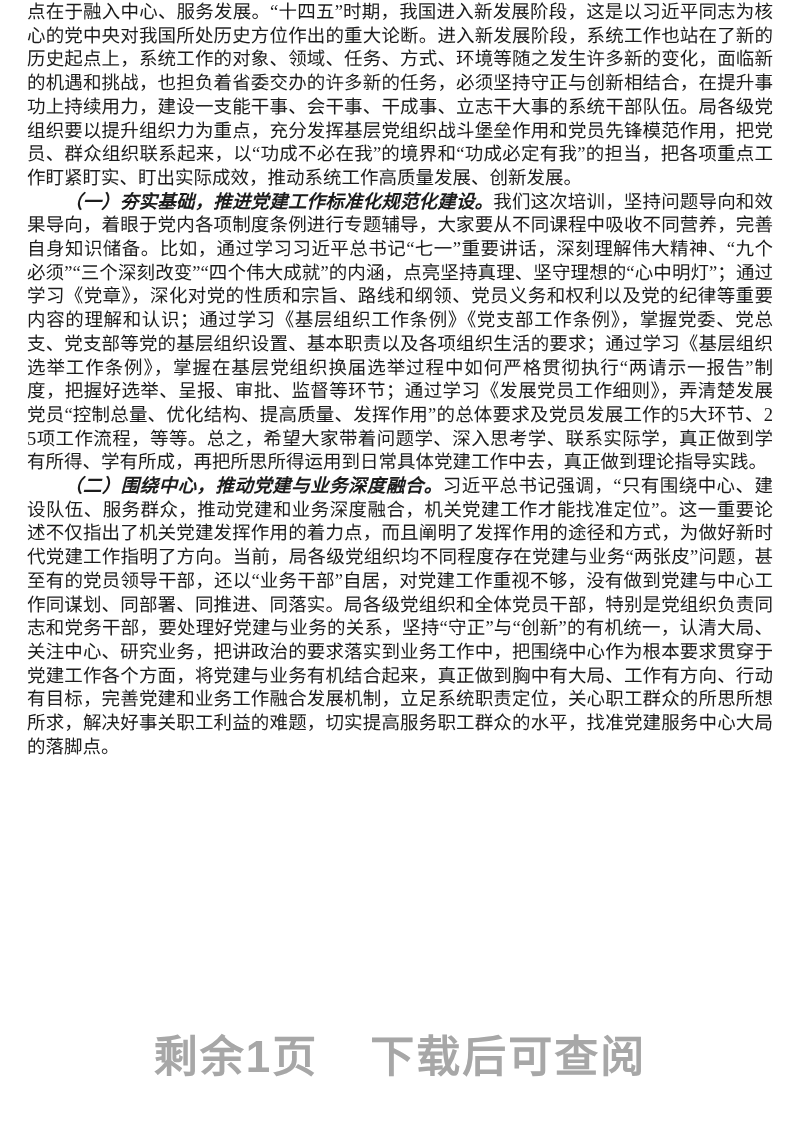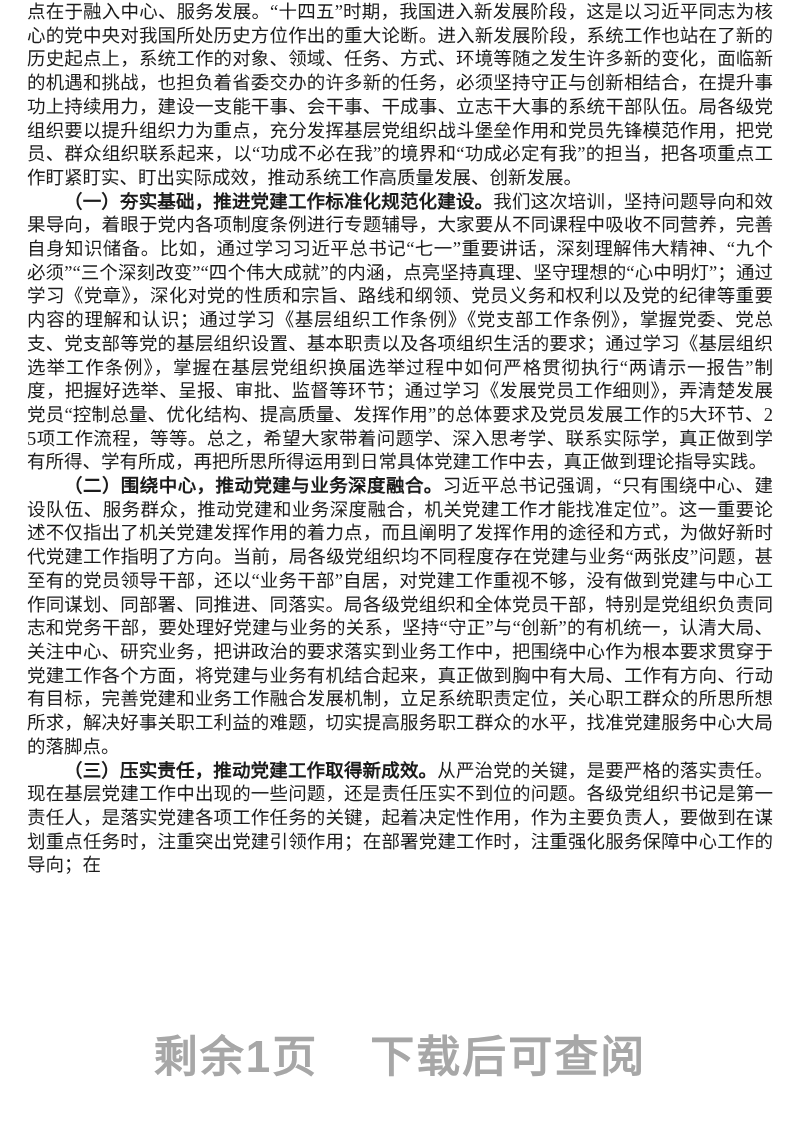--- a/index.html
+++ b/index.html
@@ -29,20 +29,21 @@
   }
   .content p {
     margin: 0;
     padding: 0;
   }
   .indent {
     text-indent: 2em;
   }
   .bold {
     font-weight: 700;
+    font-style: italic;
   }
   .section-heading {
     font-weight: 700;
     text-indent: 2em;
   }
   .footer-banner {
     position: absolute;
     top: 1031px;
     left: 0;
     width: 800px;
@@ -68,21 +69,20 @@
   <div class="content">
 
     <p>点在于融入中心、服务发展。“十四五”时期，我国进入新发展阶段，这是以习近平同志为核心的党中央对我国所处历史方位作出的重大论断。进入新发展阶段，系统工作也站在了新的历史起点上，系统工作的对象、领域、任务、方式、环境等随之发生许多新的变化，面临新的机遇和挑战，也担负着省委交办的许多新的任务，必须坚持守正与创新相结合，在提升事功上持续用力，建设一支能干事、会干事、干成事、立志干大事的系统干部队伍。局各级党组织要以提升组织力为重点，充分发挥基层党组织战斗堡垒作用和党员先锋模范作用，把党员、群众组织联系起来，以“功成不必在我”的境界和“功成必定有我”的担当，把各项重点工作盯紧盯实、盯出实际成效，推动系统工作高质量发展、创新发展。</p>
 
 
 
     <p class="indent"><span class="bold">（一）夯实基础，推进党建工作标准化规范化建设。</span><span>我们这次培训，坚持问题导向和效果导向，着眼于党内各项制度条例进行专题辅导，大家要从不同课程中吸收不同营养，完善自身知识储备。比如，通过学习习近平总书记“七一”重要讲话，深刻理解伟大精神、“九个必须”“三个深刻改变”“四个伟大成就”的内涵，点亮坚持真理、坚守理想的“心中明灯”；通过学习《党章》，深化对党的性质和宗旨、路线和纲领、党员义务和权利以及党的纪律等重要内容的理解和认识；通过学习《基层组织工作条例》《党支部工作条例》，掌握党委、党总支、党支部等党的基层组织设置、基本职责以及各项组织生活的要求；通过学习《基层组织选举工作条例》，掌握在基层党组织换届选举过程中如何严格贯彻执行“两请示一报告”制度，把握好选举、呈报、审批、监督等环节；通过学习《发展党员工作细则》，弄清楚发展党员“控制总量、优化结构、提高质量、发挥作用”的总体要求及党员发展工作的5大环节、25项工作流程，等等。总之，希望大家带着问题学、深入思考学、联系实际学，真正做到学有所得、学有所成，再把所思所得运用到日常具体党建工作中去，真正做到理论指导实践。</span></p>
 
     <p class="indent"><span class="bold">（二）围绕中心，推动党建与业务深度融合。</span><span>习近平总书记强调，“只有围绕中心、建设队伍、服务群众，推动党建和业务深度融合，机关党建工作才能找准定位”。这一重要论述不仅指出了机关党建发挥作用的着力点，而且阐明了发挥作用的途径和方式，为做好新时代党建工作指明了方向。当前，局各级党组织均不同程度存在党建与业务“两张皮”问题，甚至有的党员领导干部，还以“业务干部”自居，对党建工作重视不够，没有做到党建与中心工作同谋划、同部署、同推进、同落实。局各级党组织和全体党员干部，特别是党组织负责同志和党务干部，要处理好党建与业务的关系，坚持“守正”与“创新”的有机统一，认清大局、关注中心、研究业务，把讲政治的要求落实到业务工作中，把围绕中心作为根本要求贯穿于党建工作各个方面，将党建与业务有机结合起来，真正做到胸中有大局、工作有方向、行动有目标，完善党建和业务工作融合发展机制，立足系统职责定位，关心职工群众的所思所想所求，解决好事关职工利益的难题，切实提高服务职工群众的水平，找准党建服务中心大局的落脚点。</span></p>
 
-    <p class="indent"><span class="bold">（三）压实责任，推动党建工作取得新成效。</span><span>从严治党的关键，是要严格的落实责任。现在基层党建工作中出现的一些问题，还是责任压实不到位的问题。各级党组织书记是第一责任人，是落实党建各项工作任务的关键，起着决定性作用，作为主要负责人，要做到在谋划重点任务时，注重突出党建引领作用；在部署党建工作时，注重强化服务保障中心工作的导向；在</span></p>
 
   </div>
 
   <div class="footer-banner">
     <span>剩余1页</span><span class="gap"></span><span>下载后可查阅</span>
   </div>
 
 </div>
 
 </body></html>

